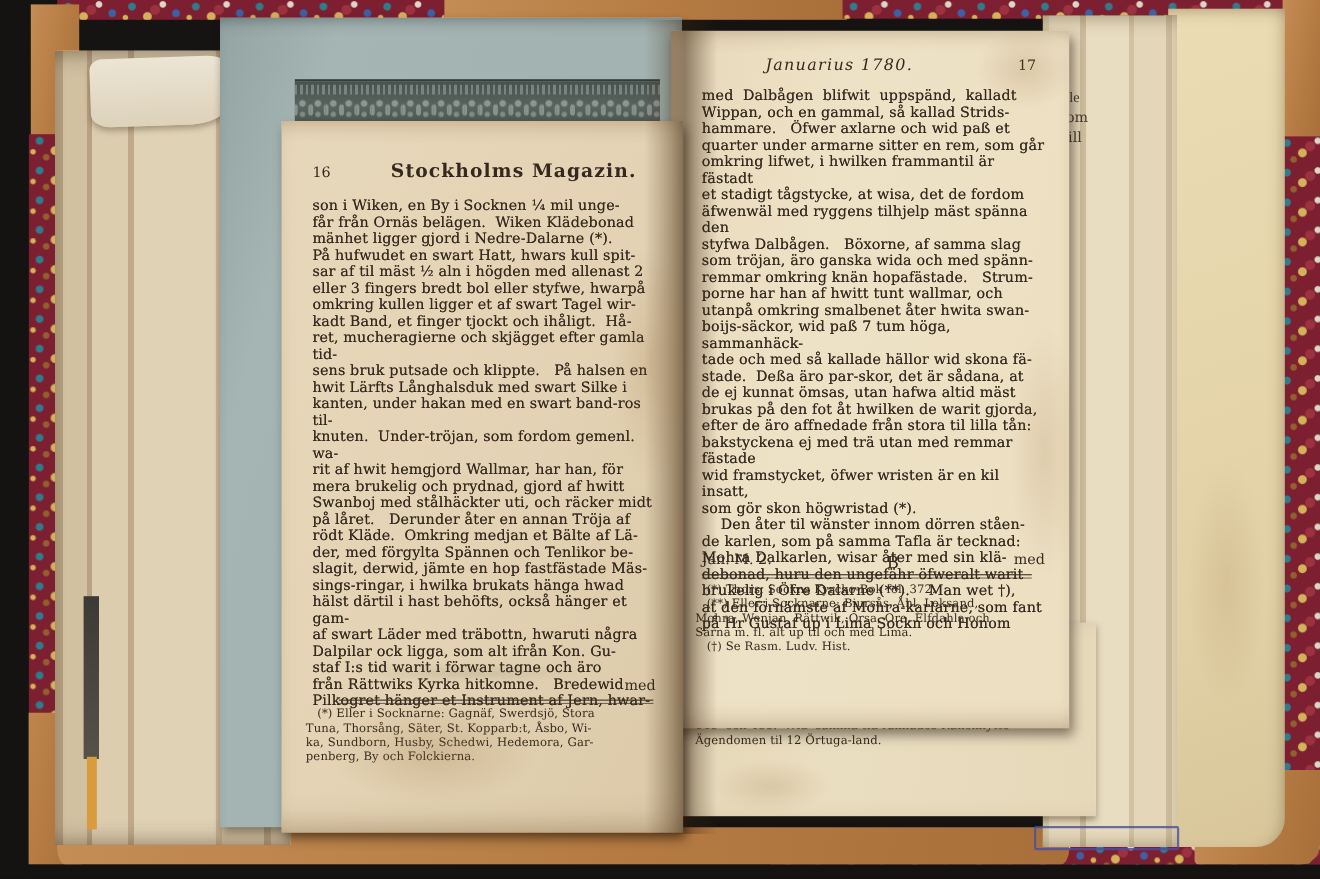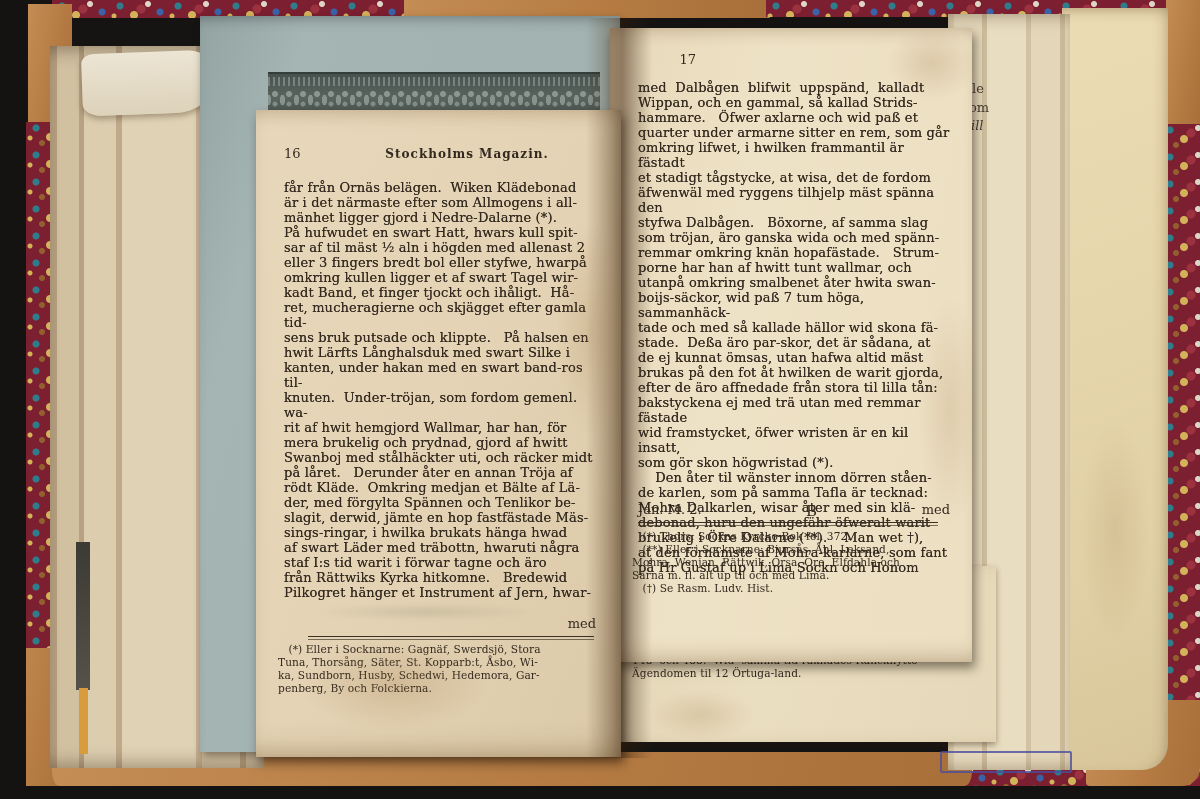--- a/index.html
+++ b/index.html
@@ -87,43 +87,44 @@
   <div class="abs marble" style="left:26px;top:122px;width:46px;height:532px;"></div>
   <div class="abs leather" style="left:4px;top:648px;width:70px;height:138px;border-radius:10px 0 0 0;"></div>
   <div class="abs leather" style="left:1166px;top:0;width:34px;height:128px;"></div>
   <div class="abs marble" style="left:1160px;top:124px;width:40px;height:650px;"></div>
   <div class="abs marble" style="left:700px;top:766px;width:500px;height:30px;"></div>
   <div class="abs leather" style="left:52px;top:752px;width:920px;height:34px;border-radius:0 0 8px 8px / 0 0 14px 14px;"></div>
   <div class="abs leather" style="left:1086px;top:700px;width:114px;height:86px;border-radius:0 0 18px 4px;"></div>
 
   <div class="abs endpaper" style="left:1062px;top:8px;width:106px;height:762px;"></div>
   <div class="abs stack-right" style="left:948px;top:14px;width:122px;height:756px;"></div>
-  <span class="fragment" style="left:972px;top:82px;">le</span>
+  <span class="fragment" style="left:972px;top:82px;font-family:Liberation Serif, serif;">le</span>
   <span class="fragment" style="left:969px;top:101px;">om</span>
-  <span class="fragment" style="left:971px;top:119px;font-style:italic;">ill</span>
+  <span class="fragment" style="left:971px;top:119px;">ill</span>
   <div class="abs stamp" style="left:940px;top:751px;width:128px;height:18px;"></div>
 
   <div class="abs lower-leaf" style="left:604px;top:566px;width:392px;height:176px;">
     <div class="abs" style="left:28px;top:88px;width:340px;">
         <div class="fline">148  och 488.  Wid  samma tid räknades Ranckhytte</div>
         <div class="fline">Ägendomen til 12 Örtuga-land.</div>
       </div>
   </div>
 
   <div class="abs stack-left" style="left:50px;top:46px;width:214px;height:722px;"></div>
   <div class="abs torn" style="left:82px;top:52px;width:132px;height:62px;transform:rotate(-2deg);"></div>
   <div class="abs" style="left:76px;top:542px;width:14px;height:148px;background:linear-gradient(180deg,#3c3a34,#55524a);"></div>
   <div class="abs" style="left:79px;top:688px;width:9px;height:66px;background:#d89b3e;"></div>
 
   <div class="abs blue-page" style="left:200px;top:16px;width:420px;height:736px;">
     <div class="abs ornament-band" style="left:68px;top:56px;width:332px;height:42px;"></div>
   </div>
 
   <div class="abs page page-right" style="left:610px;top:28px;width:362px;height:634px;">
     <div class="header-row" style="position:absolute;left:30px;top:24px;width:302px;">
+      <span style="flex:1;text-align:center;font-style:italic;font-size:14.5px;letter-spacing:1.2px;">Januarius 1780.</span>
       <span style="width:56px;text-align:right;font-size:13px;">17</span>
     </div>
     <div class="abs" style="left:28px;top:52px;width:312px;">
         <div class="tline">med  Dalbågen  blifwit  uppspänd,  kalladt</div>
         <div class="tline">Wippan, och en gammal, så kallad Strids-</div>
         <div class="tline">hammare.   Öfwer axlarne och wid paß et</div>
         <div class="tline">quarter under armarne sitter en rem, som går</div>
         <div class="tline">omkring lifwet, i hwilken frammantil är fästadt</div>
         <div class="tline">et stadigt tågstycke, at wisa, det de fordom</div>
         <div class="tline">äfwenwäl med ryggens tilhjelp mäst spänna den</div>
@@ -160,45 +161,47 @@
         <div class="fline">   (**) Eller i Socknarne: Biursås, Åhl, Leksand,</div>
         <div class="fline">Mohra, Wenjan, Rättwik, Orsa, Ore, Elfdahla och</div>
         <div class="fline">Särna m. fl. alt up til och med Lima.</div>
         <div class="fline">   (†) Se Rasm. Ludv. Hist.</div>
       </div>
   </div>
 
   <div class="abs page page-left" style="left:256px;top:110px;width:365px;height:647px;">
     <div class="header-row" style="position:absolute;left:28px;top:36px;width:312px;">
       <span style="width:54px;font-size:13px;">16</span>
-      <span style="flex:1;text-align:center;font-weight:600;font-size:12px;letter-spacing:1px;">Stockholms Magazin.</span>
+      <span style="flex:1;text-align:center;font-weight:600;font-size:17px;letter-spacing:1px;">Stockholms Magazin.</span>
     </div>
     <div class="abs" style="left:28px;top:70px;width:312px;">
+        <div class="tline">son i Wiken, en By i Socknen ¼ mil unge-</div>
         <div class="tline">får från Ornäs belägen.  Wiken Klädebonad</div>
-        <div class="tline">är i det närmaste efter som Allmogens i all-</div>
         <div class="tline">mänhet ligger gjord i Nedre-Dalarne (*).</div>
         <div class="tline">På hufwudet en swart Hatt, hwars kull spit-</div>
         <div class="tline">sar af til mäst ½ aln i högden med allenast 2</div>
         <div class="tline">eller 3 fingers bredt bol eller styfwe, hwarpå</div>
         <div class="tline">omkring kullen ligger et af swart Tagel wir-</div>
         <div class="tline">kadt Band, et finger tjockt och ihåligt.  Hå-</div>
         <div class="tline">ret, mucheragierne och skjägget efter gamla tid-</div>
         <div class="tline">sens bruk putsade och klippte.   På halsen en</div>
         <div class="tline">hwit Lärfts Långhalsduk med swart Silke i</div>
         <div class="tline">kanten, under hakan med en swart band-ros til-</div>
         <div class="tline">knuten.  Under-tröjan, som fordom gemenl. wa-</div>
         <div class="tline">rit af hwit hemgjord Wallmar, har han, för</div>
         <div class="tline">mera brukelig och prydnad, gjord af hwitt</div>
         <div class="tline">Swanboj med stålhäckter uti, och räcker midt</div>
         <div class="tline">på låret.   Derunder åter en annan Tröja af</div>
         <div class="tline">rödt Kläde.  Omkring medjan et Bälte af Lä-</div>
         <div class="tline">der, med förgylta Spännen och Tenlikor be-</div>
         <div class="tline">slagit, derwid, jämte en hop fastfästade Mäs-</div>
         <div class="tline">sings-ringar, i hwilka brukats hänga hwad</div>
+        <div class="tline">hälst därtil i hast behöfts, också hänger et gam-</div>
         <div class="tline">af swart Läder med träbottn, hwaruti några</div>
+        <div class="tline">Dalpilar ock ligga, som alt ifrån Kon. Gu-</div>
         <div class="tline">staf I:s tid warit i förwar tagne och äro</div>
         <div class="tline">från Rättwiks Kyrka hitkomne.   Bredewid</div>
         <div class="tline">Pilkogret hänger et Instrument af Jern, hwar-</div>
       </div>
     <div class="catchword" style="position:absolute;left:28px;top:506px;width:312px;">med</div>
     <div class="rule" style="position:absolute;left:52px;top:526px;width:286px;"></div>
     <div class="abs" style="left:22px;top:533px;width:320px;">
         <div class="fline">   (*) Eller i Socknarne: Gagnäf, Swerdsjö, Stora</div>
         <div class="fline">Tuna, Thorsång, Säter, St. Kopparb:t, Åsbo, Wi-</div>
         <div class="fline">ka, Sundborn, Husby, Schedwi, Hedemora, Gar-</div>

